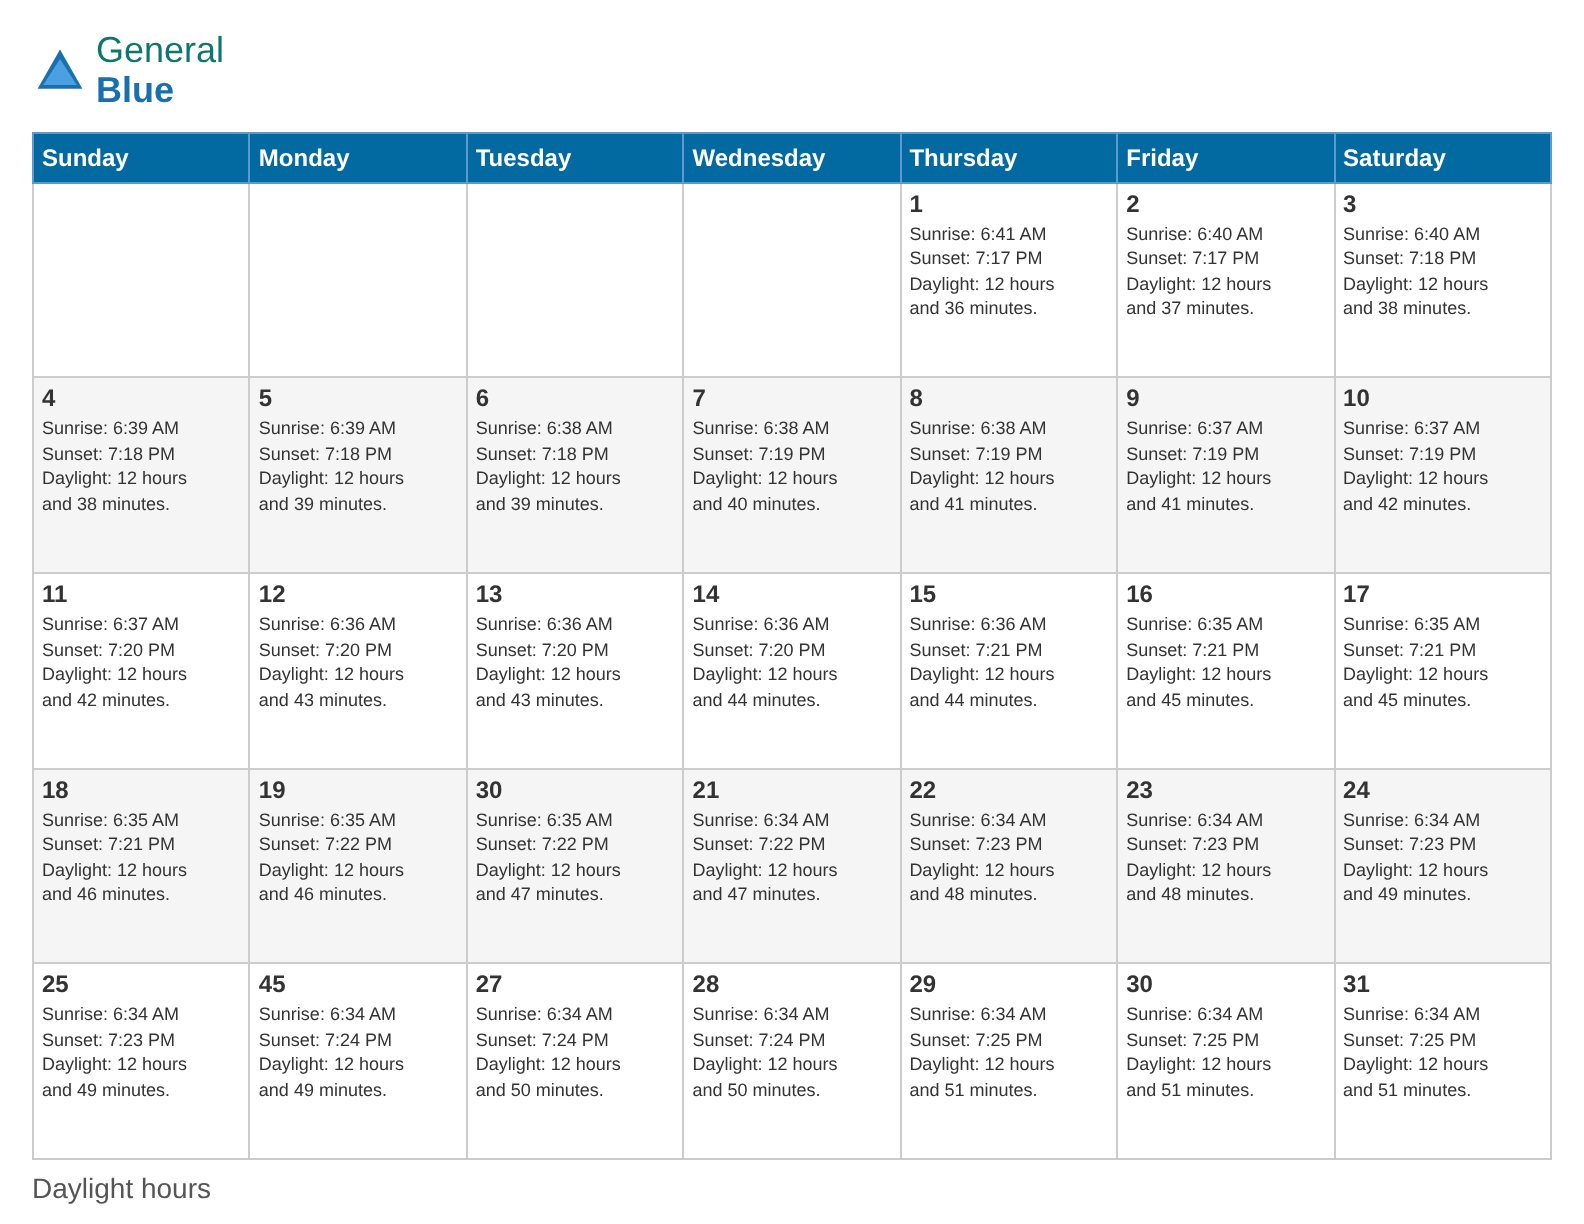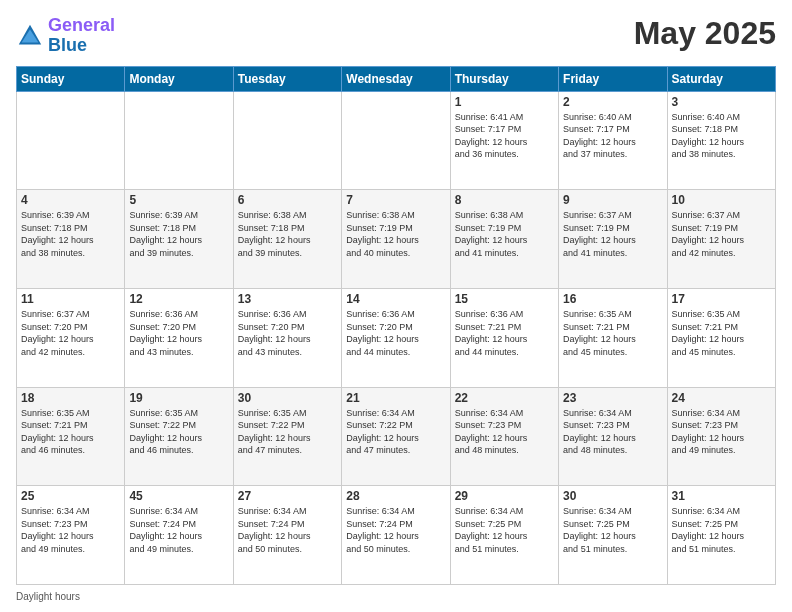--- a/index.html
+++ b/index.html
@@ -28,22 +28,22 @@
       align-items: center;
       gap: 4px;
     }
     .logo-text {
       display: flex;
       flex-direction: column;
       line-height: 1.1;
     }
     .logo-general {
       font-size: 18px;
-      font-weight: bold;
-      color: #8b5cf6;
+      font-weight: normal;
+      color: #0f766e;
     }
     .logo-blue {
       font-size: 18px;
       font-weight: bold;
       color: #1a6faf;
     }
     .logo-icon {
       width: 28px;
       height: 28px;
     }
@@ -95,21 +95,21 @@
       display: block;
       margin-bottom: 2px;
     }
     .day-info {
       font-size: 9px;
       line-height: 1.4;
       color: #333;
     }
     .empty { background: #fff !important; }
     .footer-note {
-      font-size: 10px;
+      font-size: 14px;
       color: #555;
       margin-top: 6px;
       text-align: left;
     }
   </style>
 </head>
 <body>
 
 <div class="page">
   <div class="header">
@@ -117,21 +117,20 @@
       <svg class="logo-icon" viewBox="0 0 30 30" xmlns="http://www.w3.org/2000/svg">
         <polygon points="15,3 27,24 3,24" fill="#1a6faf"></polygon>
         <polygon points="15,8 24,22 6,22" fill="#4aa0e0"></polygon>
       </svg>
       <div class="logo-text">
         <span class="logo-general">General</span>
         <span class="logo-blue">Blue</span>
       </div>
     </div>
     <div class="title-block">
-      <div class="title-month">May 2025</div>
     </div>
   </div>
 
   <table class="calendar">
     <thead>
       <tr>
       <th>Sunday</th>
           <th>Monday</th>
           <th>Tuesday</th>
           <th>Wednesday</th>

